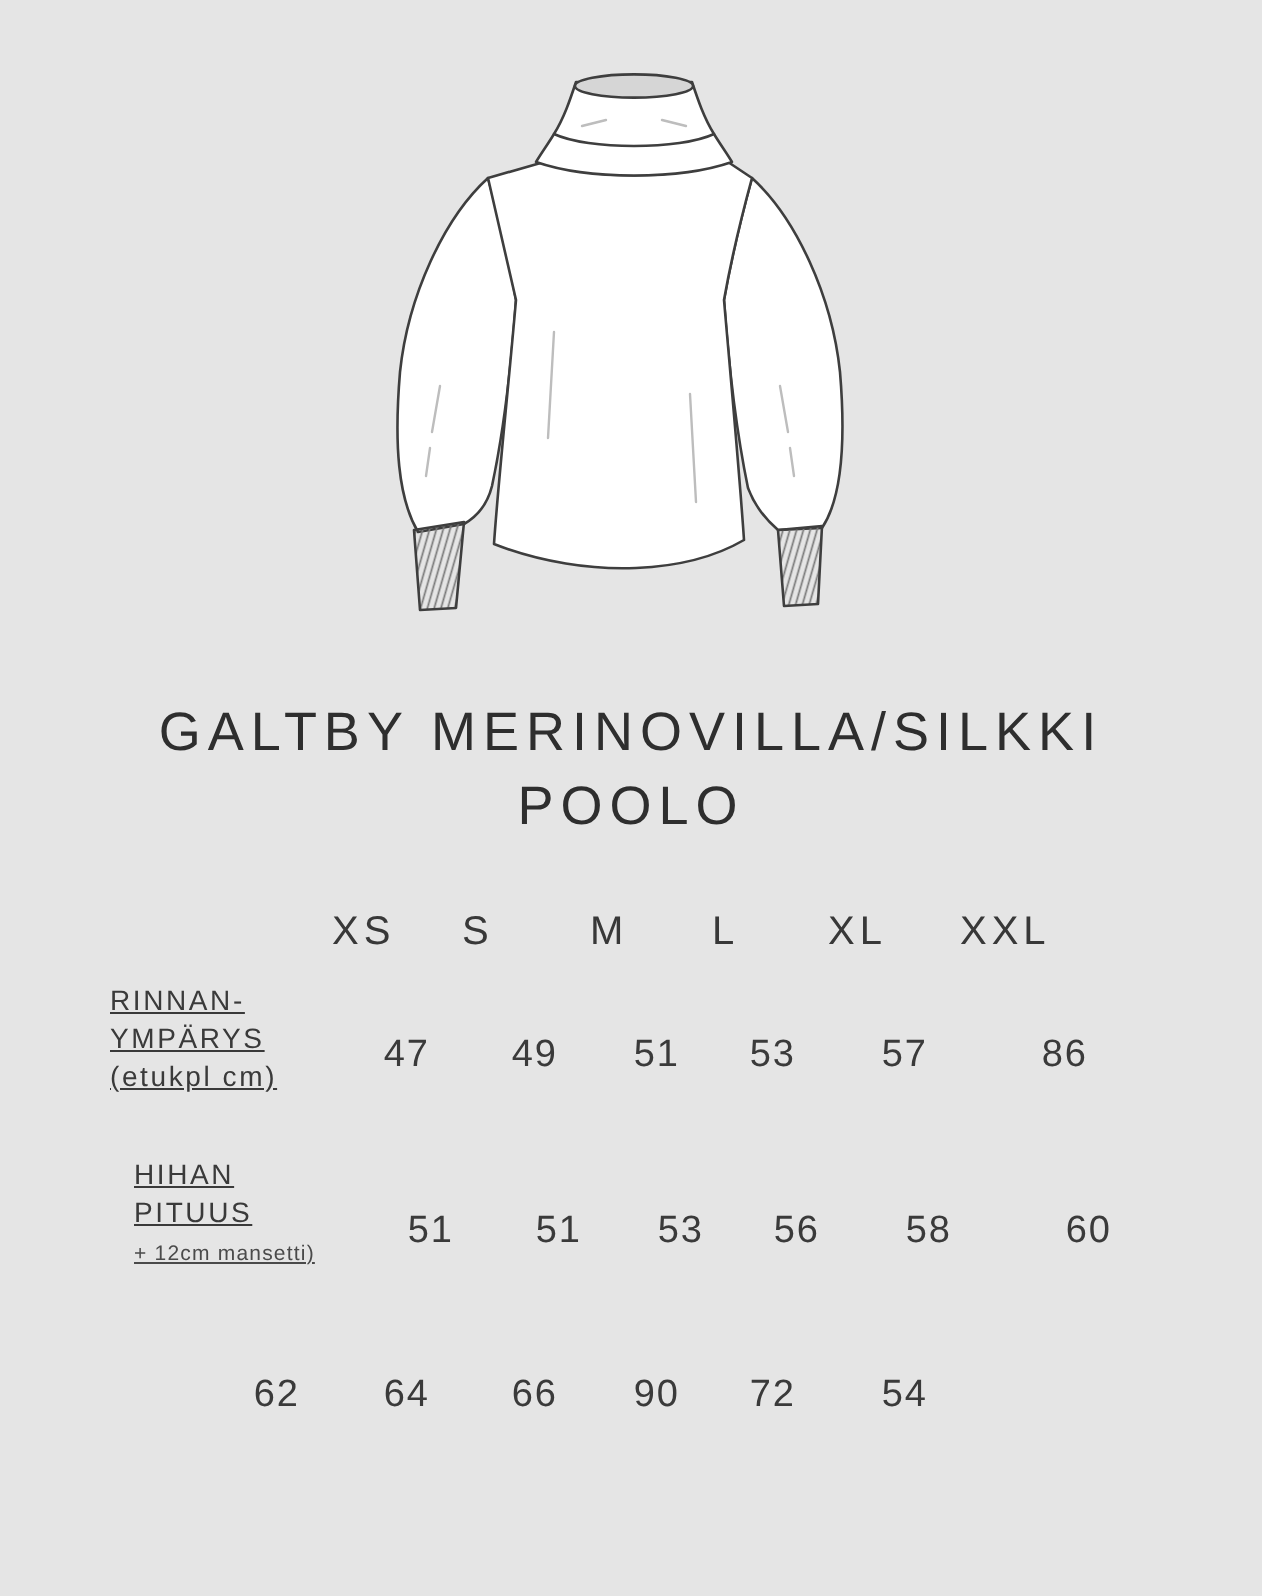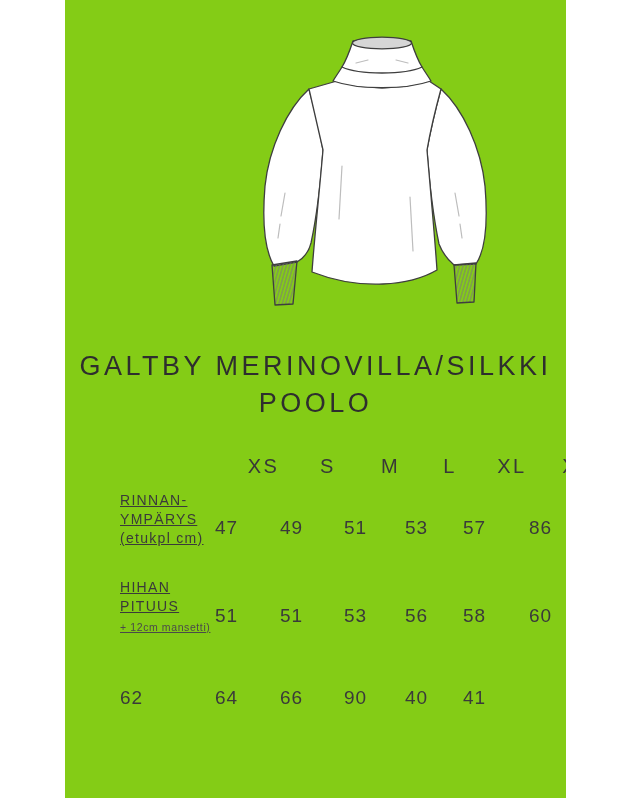--- a/index.html
+++ b/index.html
@@ -1,23 +1,23 @@
 <!DOCTYPE html>
 <html><head>
 <meta charset="utf-8">
 <style>
   * { margin: 0; padding: 0; box-sizing: border-box; }
   html, body { background: #ffffff; }
   body { font-family: "Liberation Sans", sans-serif; color: #3b3b3b; }
   .page {
     position: relative;
-    width: 501px;
+    width: 631px;
     height: 798px;
     margin: 0 auto;
-    background: #84cc16;
+    background: #e5e5e5;
     overflow: hidden;
   }
   .illustration { width: 631px; height: 332px; }
   .illustration svg { display: block; }
 
   .title {
     margin-top: 16px;
     text-align: center;
     font-size: 27px;
     font-weight: 400;
@@ -32,48 +32,47 @@
     padding-left: 55px;
   }
   .trow {
     display: grid;
     grid-template-columns: 95px 65px 64px 61px 58px 66px 80px;
     align-items: center;
   }
   .thead { margin-bottom: 13px; }
   .thead .col {
     transform: translateX(16px);
-    text-align: center;
     font-size: 20px;
     letter-spacing: 2.5px;
     color: #383838;
   }
   .label {
     align-self: start;
     font-size: 14px;
     line-height: 19px;
     letter-spacing: 1.3px;
     color: #3a3a3a;
   }
   .label span { display: block; white-space: nowrap; text-decoration: underline; }
   .label .note {
     font-size: 10.5px;
     letter-spacing: 0.6px;
     color: #4a4a4a;
     margin-top: 2px;
   }
   .val {
-    text-align: left;
+    text-align: right;
     font-size: 19px;
     letter-spacing: 1px;
     color: #3a3a3a;
     transform: translateY(8px);
   }
   .row-1 { margin-bottom: 30px; }
-  .row-2 { margin-bottom: 42px; }
+  .row-2 { margin-bottom: 42px; margin-left: 12px; }
 </style>
 </head>
 <body>
 
 <div class="page">
 
   <div class="illustration">
     <svg width="631" height="332" viewBox="0 0 631 332" xmlns="http://www.w3.org/2000/svg">
       <defs>
         <pattern id="rib" patternUnits="userSpaceOnUse" width="3.4" height="12" patternTransform="skewX(-16)">
@@ -154,18 +153,18 @@
       <div class="val">56</div>
       <div class="val">58</div>
       <div class="val">60</div>
     </div>
 
     <div class="trow row-3">
       <div class="val">62</div>
       <div class="val">64</div>
       <div class="val">66</div>
       <div class="val">90</div>
-      <div class="val">40</div>
-      <div class="val">41</div>
+      <div class="val">72</div>
+      <div class="val">54</div>
     </div>
 
   </div>
 </div>
 
 </body></html>

